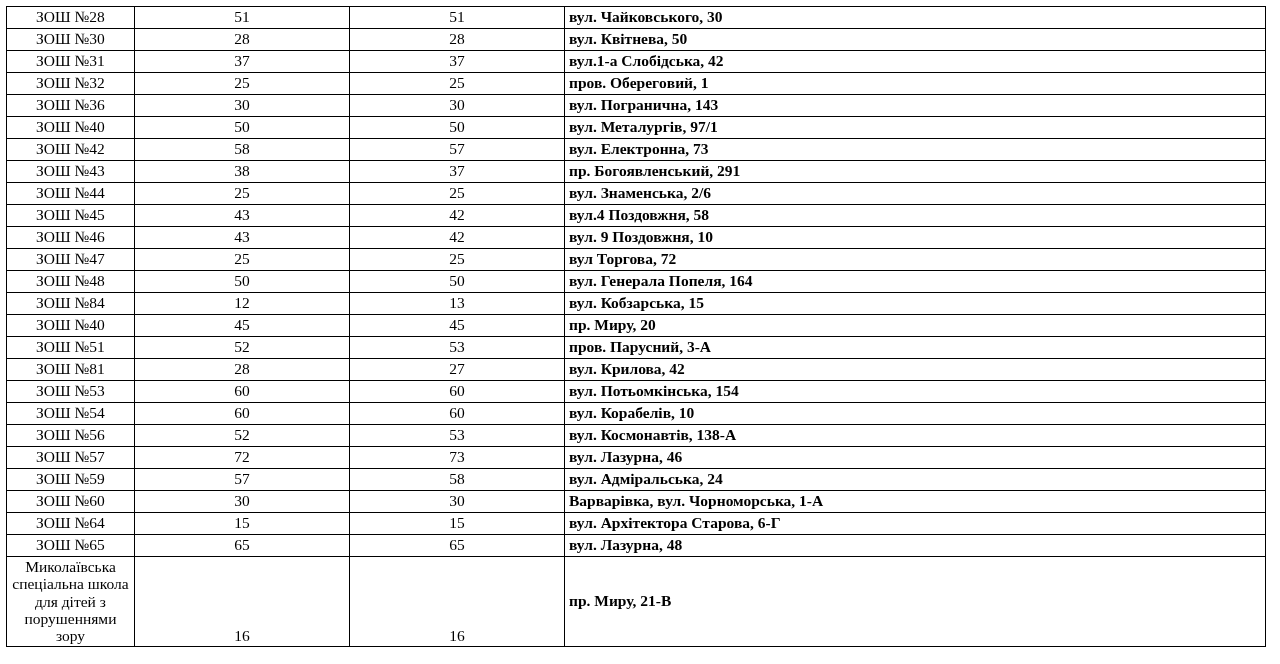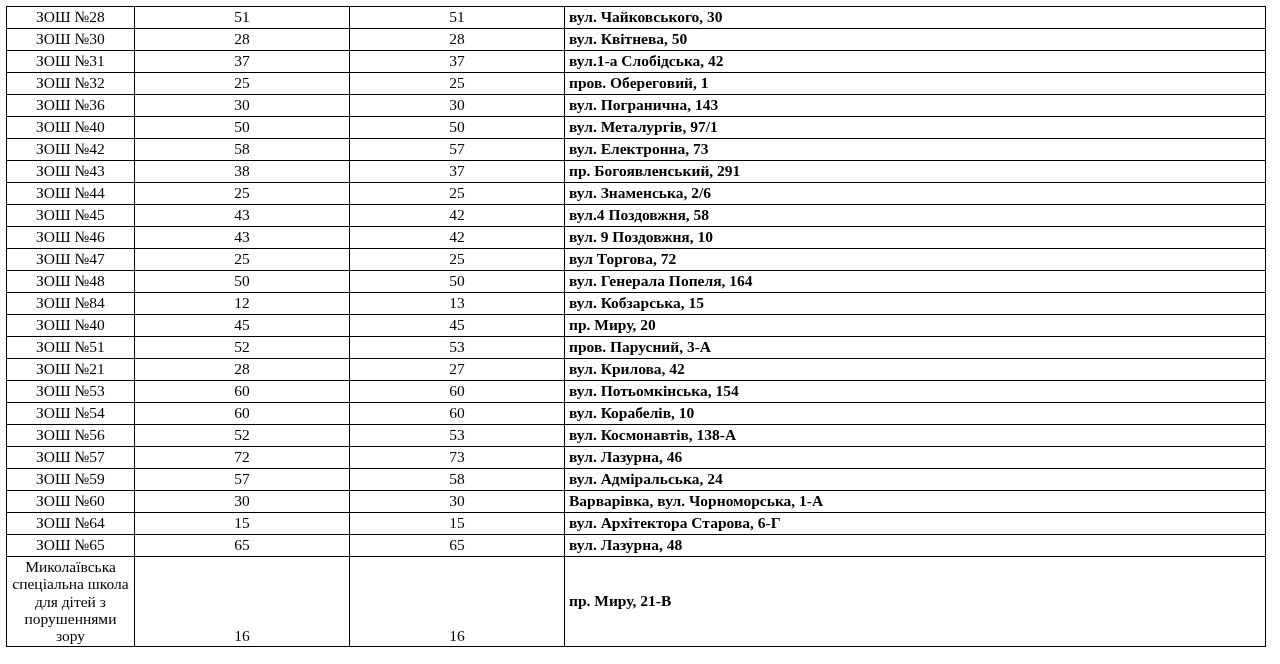--- a/index.html
+++ b/index.html
@@ -164,21 +164,21 @@
         <td class="num">45</td>
         <td class="addr">пр. Миру, 20</td>
       </tr>
       <tr>
         <td class="name">ЗОШ №51</td>
         <td class="num">52</td>
         <td class="num">53</td>
         <td class="addr">пров. Парусний, 3-А</td>
       </tr>
       <tr>
-        <td class="name">ЗОШ №21</td>
+        <td class="name">ЗОШ №81</td>
         <td class="num">28</td>
         <td class="num">27</td>
         <td class="addr">вул. Крилова, 42</td>
       </tr>
       <tr>
         <td class="name">ЗОШ №53</td>
         <td class="num">60</td>
         <td class="num">60</td>
         <td class="addr">вул. Потьомкінська, 154</td>
       </tr>

